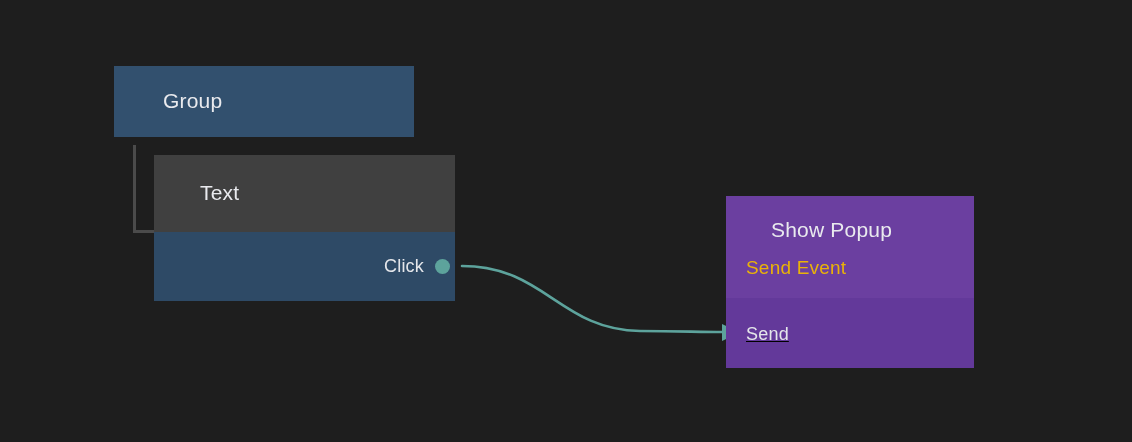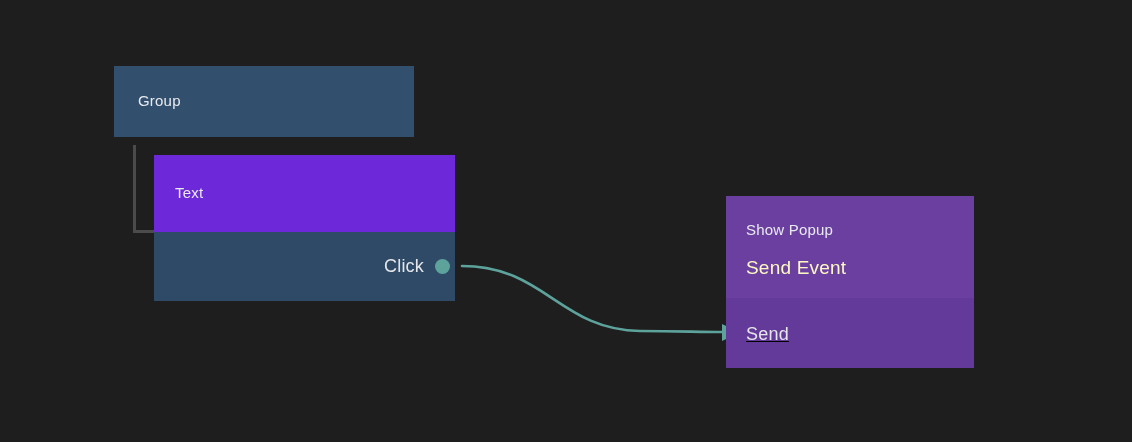--- a/index.html
+++ b/index.html
@@ -48,24 +48,25 @@
     position: relative;
   }
   .node-body {
     box-sizing: border-box;
     position: relative;
   }
 
   .node-title {
     position: absolute;
     color: #e9eaee;
-    font-size: 15px;
+    font-size: 21px;
     line-height: 21px;
     letter-spacing: 0.2px;
     white-space: nowrap;
+    margin-left: 25px;
   }
   .node-subtitle {
     position: absolute;
     font-size: 19px;
     line-height: 19px;
     letter-spacing: 0.2px;
     white-space: nowrap;
   }
 
   
@@ -83,21 +84,21 @@
 
   
   #node-text {
     left: 154px;
     top: 155px;
     width: 301px;
     height: 146px;
   }
   #node-text .node-header {
     height: 77px;
-    background: #6d28d9;
+    background: #404040;
   }
   #node-text .node-body {
     height: 69px;
     background: #2e4a66;
   }
   #node-text .node-title {
     left: 21px;
     top: 27px;
   }
 
@@ -152,21 +153,21 @@
     height: 70px;
     background: #63399a;
   }
   #node-showpopup .node-title {
     left: 20px;
     top: 23px;
   }
   #node-showpopup .node-subtitle {
     left: 20px;
     top: 62px;
-    color: #fef9c3;
+    color: #eab308;
   }
   #port-send {
     left: 746px;
     top: 325px;
     text-decoration: underline;
   }
 
   
   #tree-connector {
     position: absolute;

